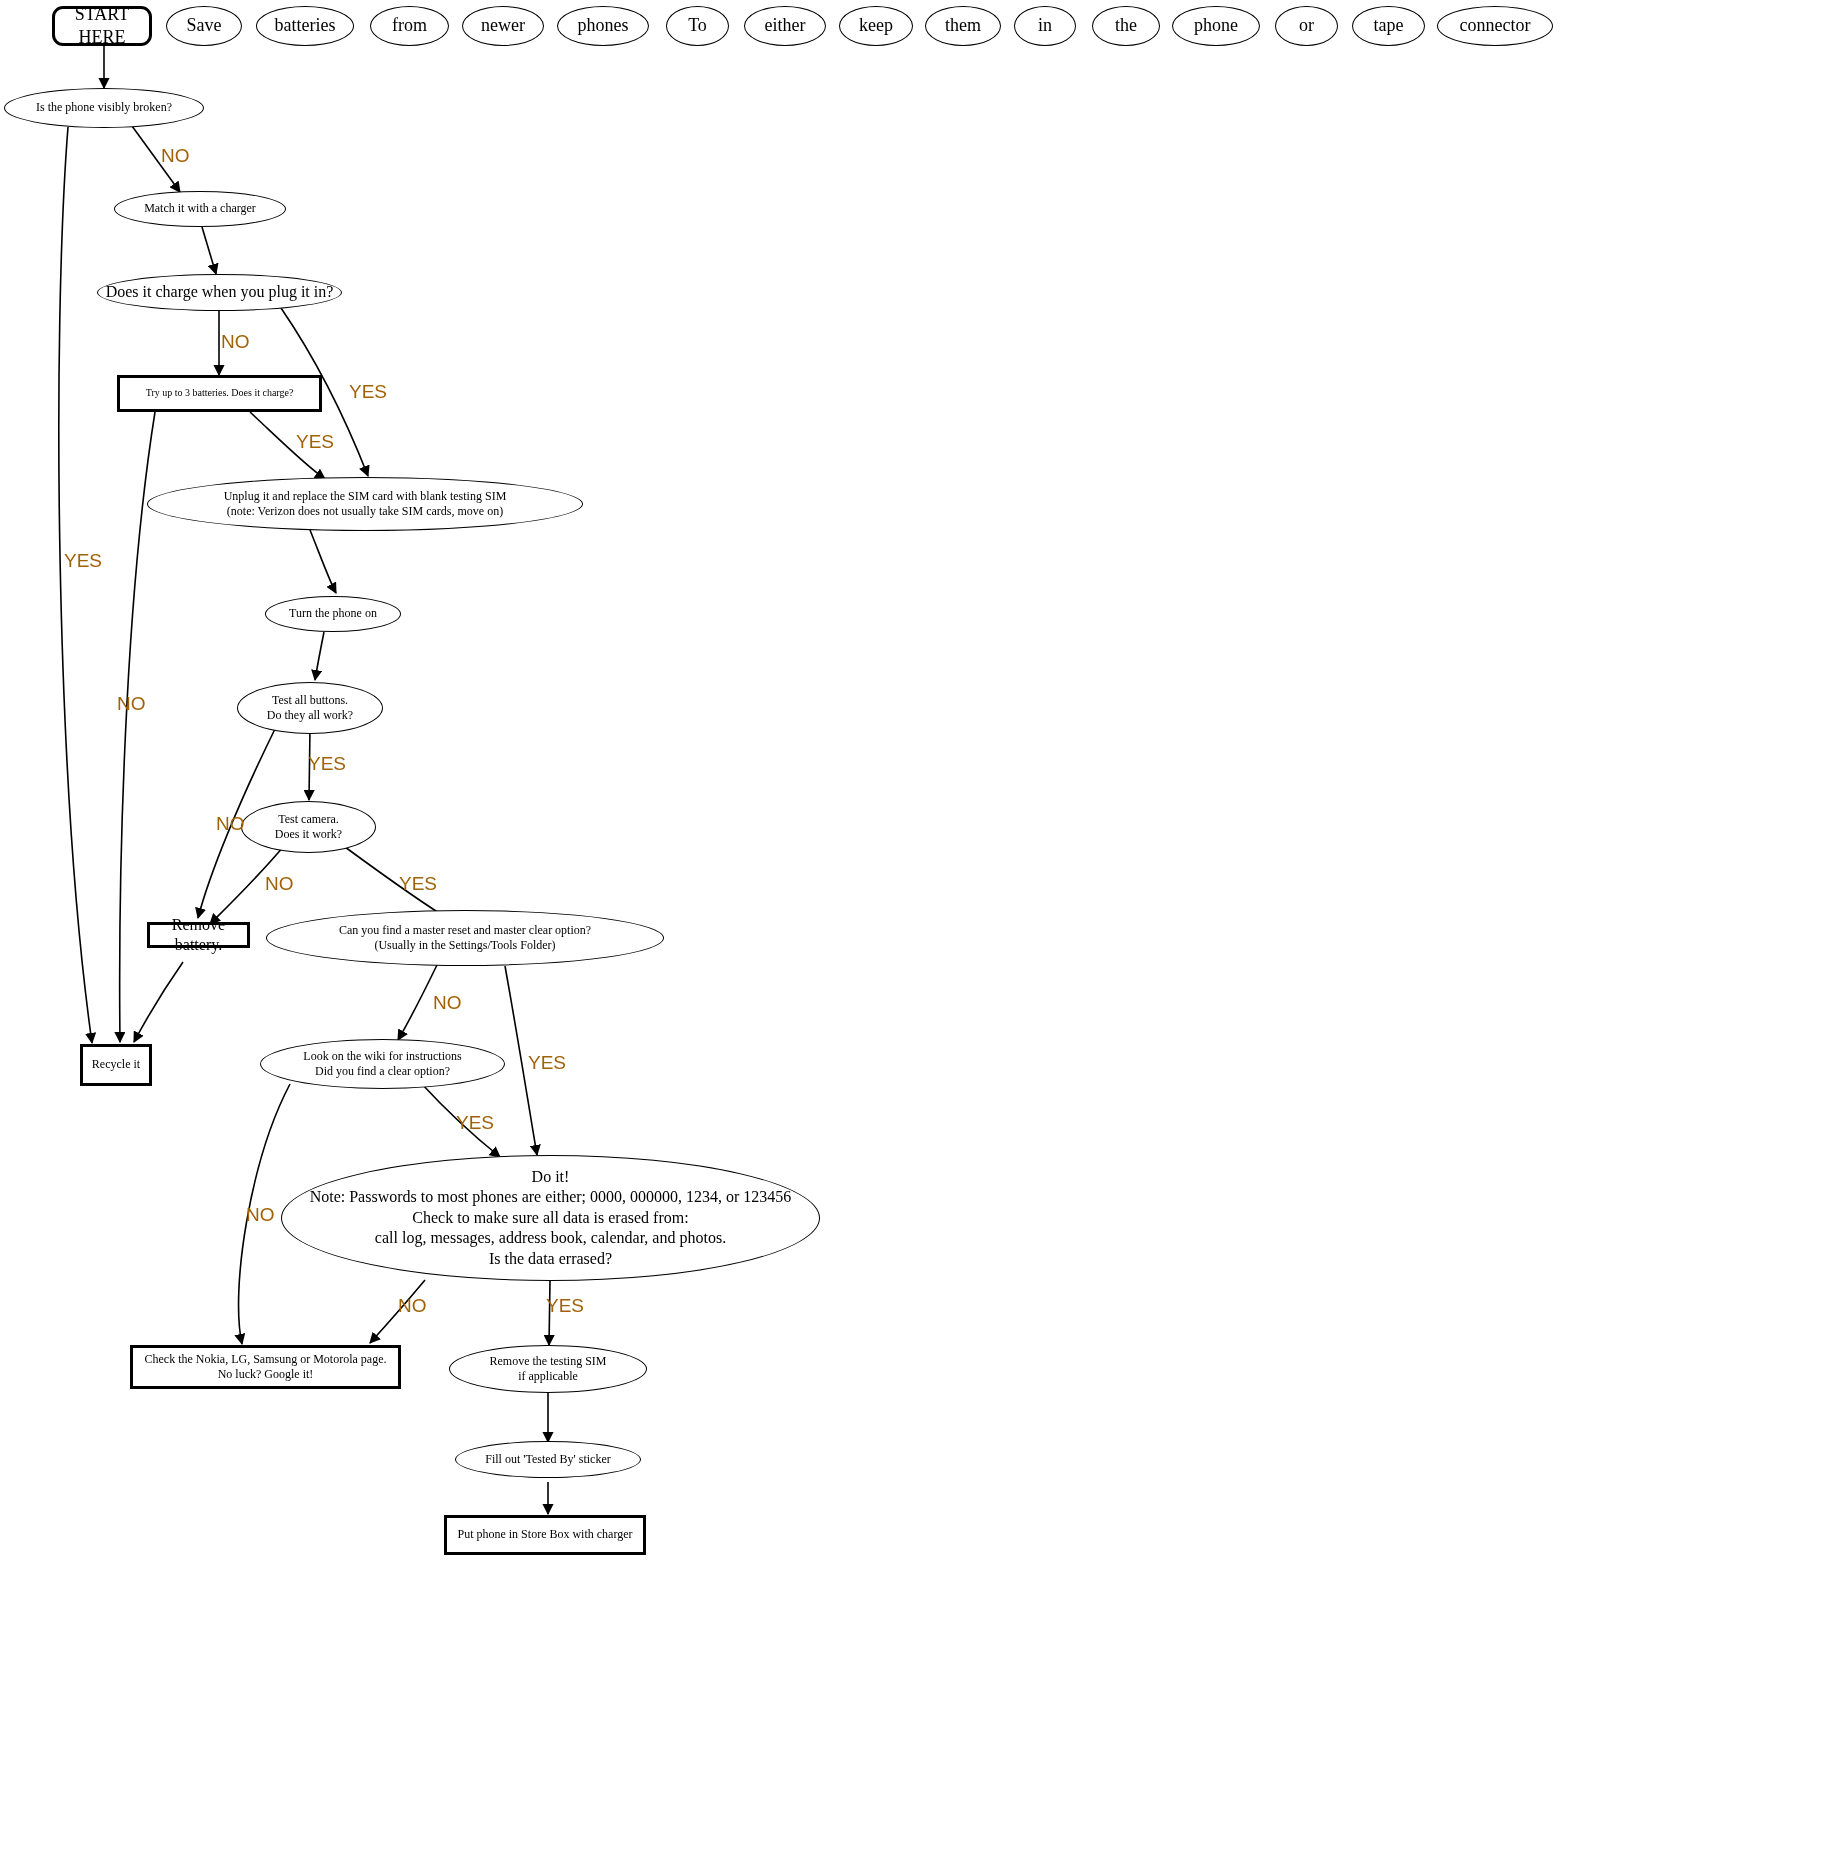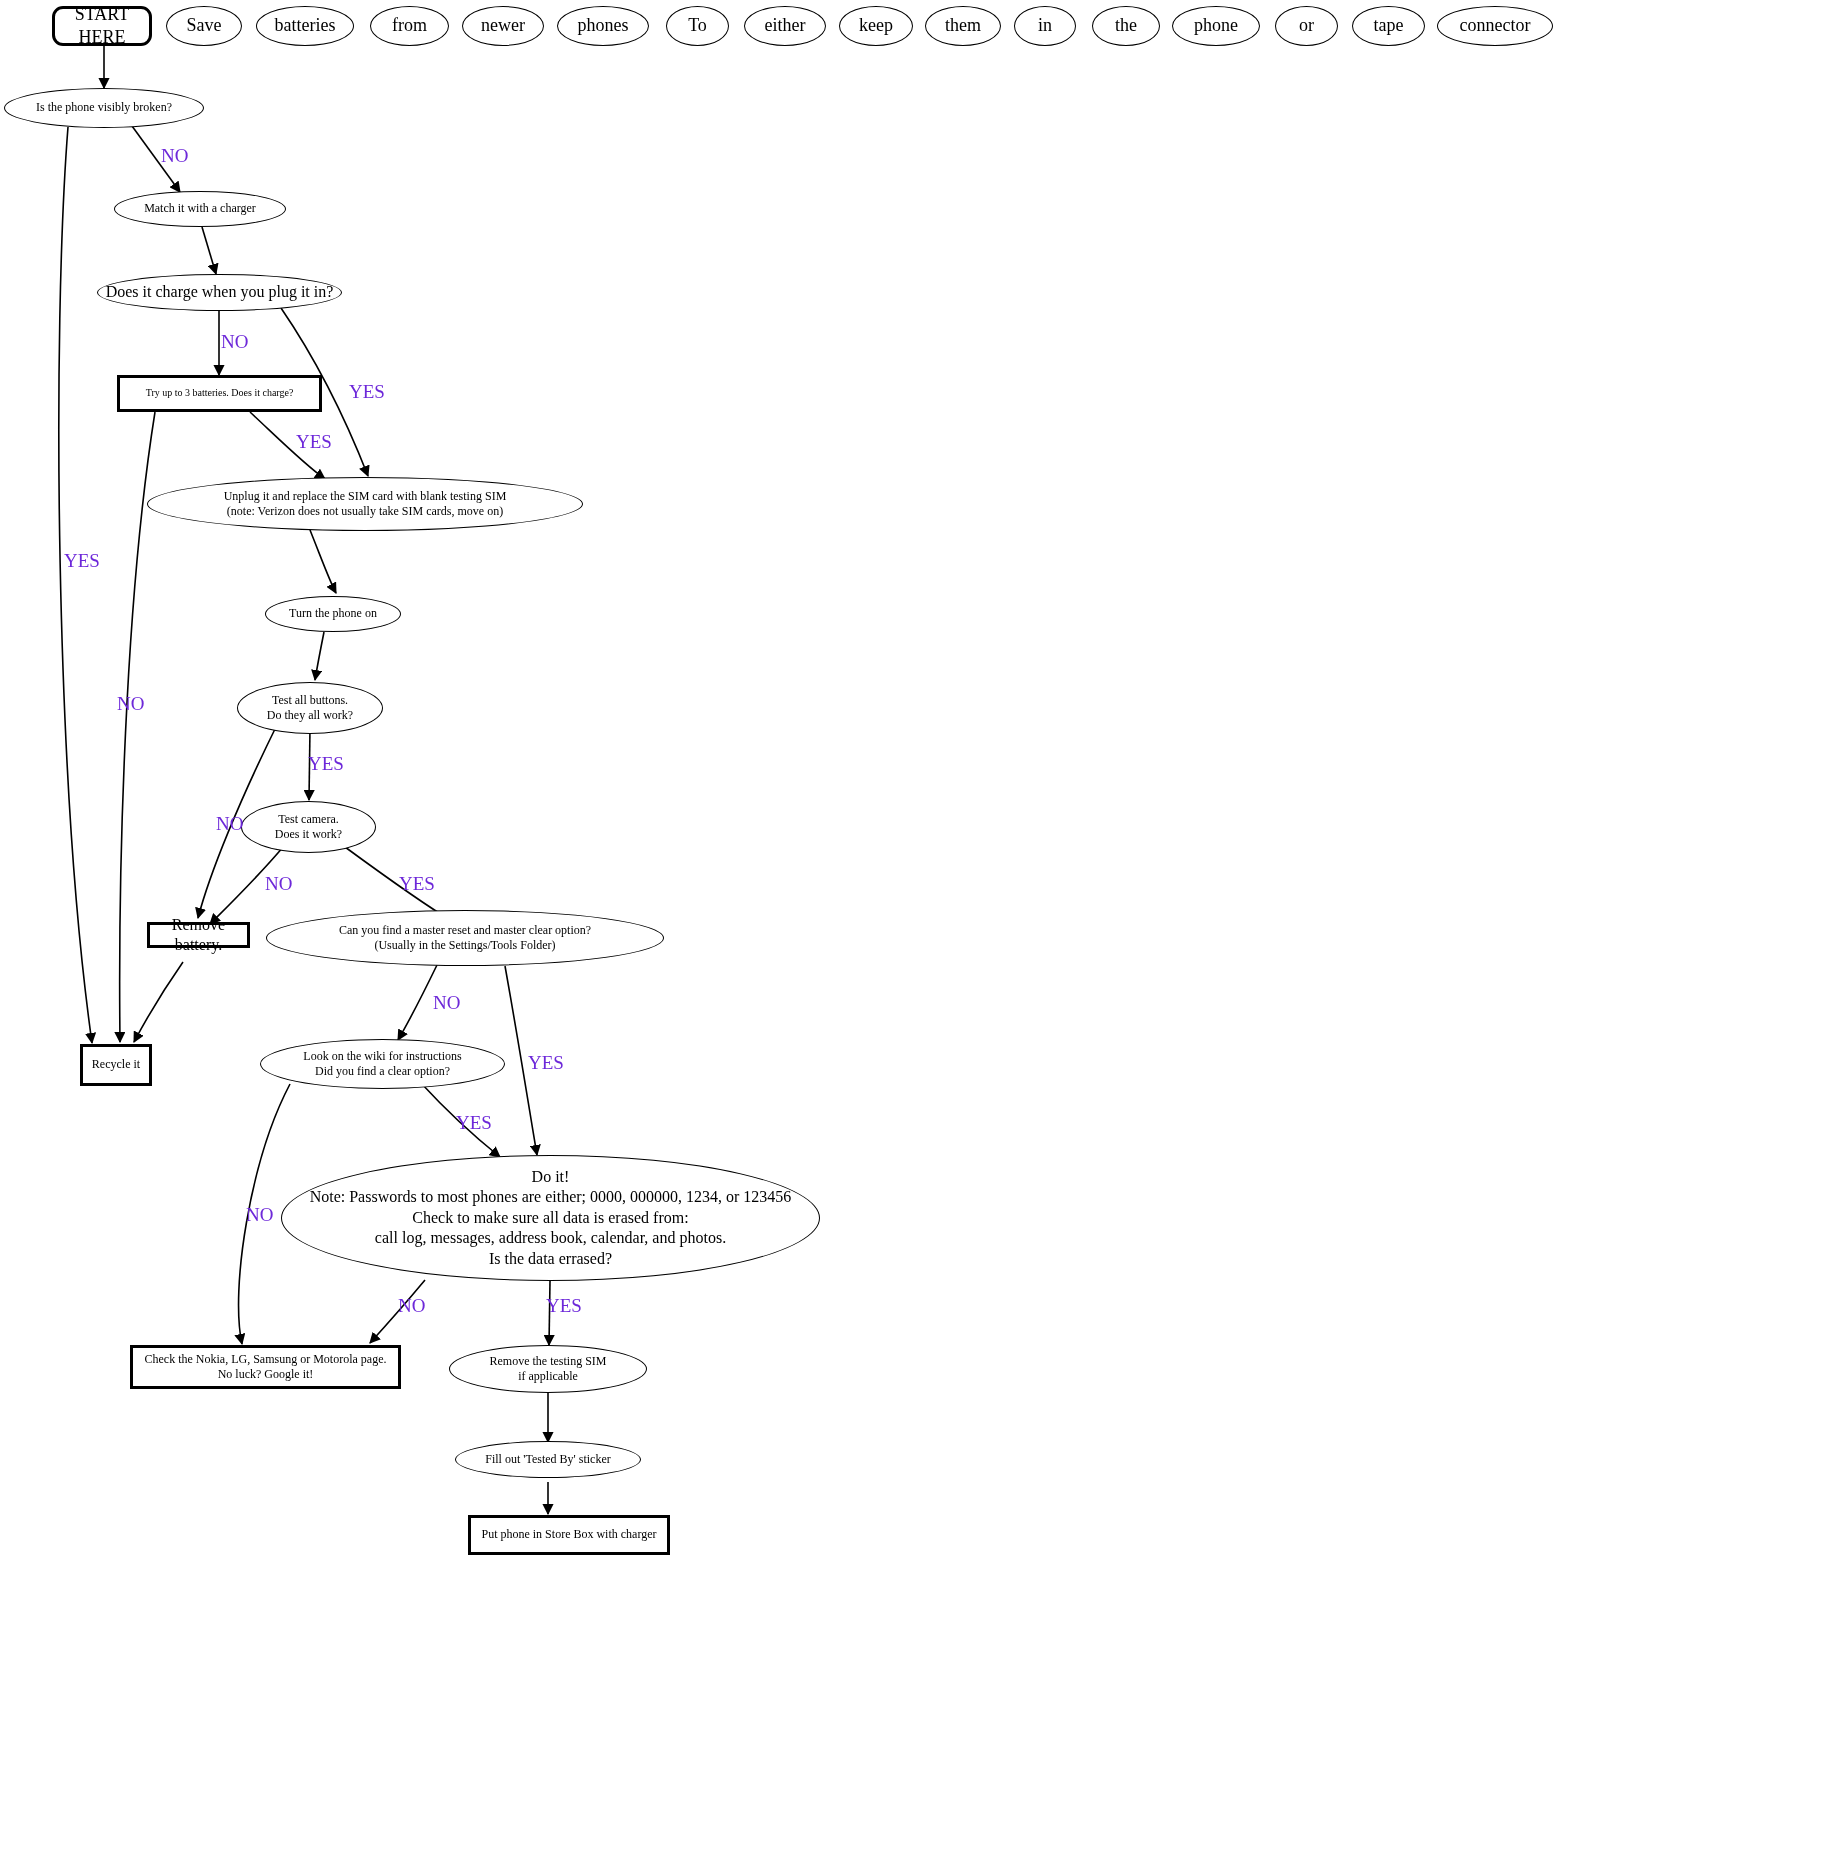--- a/index.html
+++ b/index.html
@@ -45,23 +45,23 @@
     border-width: 3px;
     border-radius: 0;
   }
   .node .txt {
     display: block;
     white-space: pre-line;
     padding: 0 4px;
   }
   .edge-label {
     position: absolute;
-    font-family: Liberation Serif, serif;
+    font-family: Liberation Sans, sans-serif;
     font-size: 19px;
-    color: #6d28d9;
+    color: #a16207;
     white-space: pre;
     background: transparent;
   }
   .word-node {
     font-size: 18px;
   }
 </style>
 </head>
 <body>
 
@@ -255,21 +255,21 @@
 
   <div class="node ellipse" style="left:449px; top:1345px; width:198px; height:48px; font-size:12px;">
     <span class="txt">Remove the testing SIM
 if applicable</span>
   </div>
 
   <div class="node ellipse" style="left:455px; top:1441px; width:186px; height:37px; font-size:12px;">
     <span class="txt">Fill out 'Tested By' sticker</span>
   </div>
 
-  <div class="node box" style="left:468px; top:1515px; width:202px; height:40px; font-size:12px;">
+  <div class="node box" style="left:444px; top:1515px; width:202px; height:40px; font-size:12px;">
     <span class="txt">Put phone in Store Box with charger</span>
   </div>
 
   <div class="edge-label" style="left:161px; top:145px;">NO</div>
 
   <div class="edge-label" style="left:64px; top:550px;">YES</div>
 
   <div class="edge-label" style="left:221px; top:331px;">NO</div>
 
   <div class="edge-label" style="left:349px; top:381px;">YES</div>

